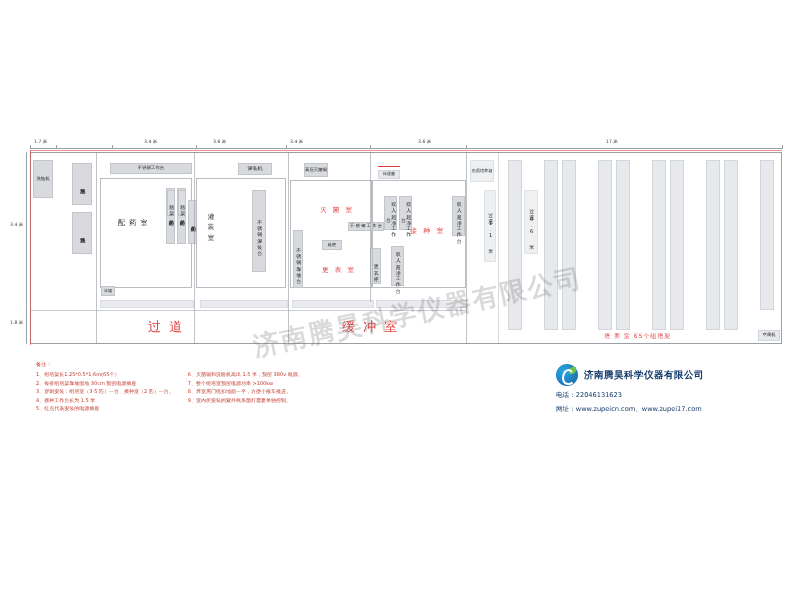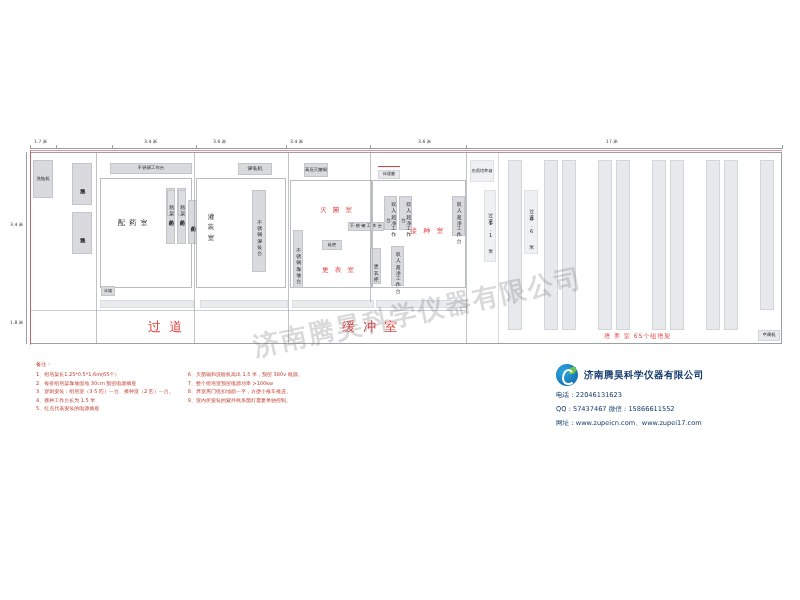--- a/index.html
+++ b/index.html
@@ -251,19 +251,18 @@
   </div>
 
   <div id="company">
     <div class="row1">
       <div class="logo">
           <div class="leaf"></div>
         </div>
       <div class="cname">济南腾昊科学仪器有限公司</div>
     </div>
     <div class="line">电话：22046131623</div>
-    <div class="line">QQ：57437467  微信：15866611552</div>
     <div class="line">网址：www.zupeicn.com、www.zupei17.com</div>
   </div>
 
   <div id="watermark">济南腾昊科学仪器有限公司</div>
 
 </div>
 
 </body></html>

